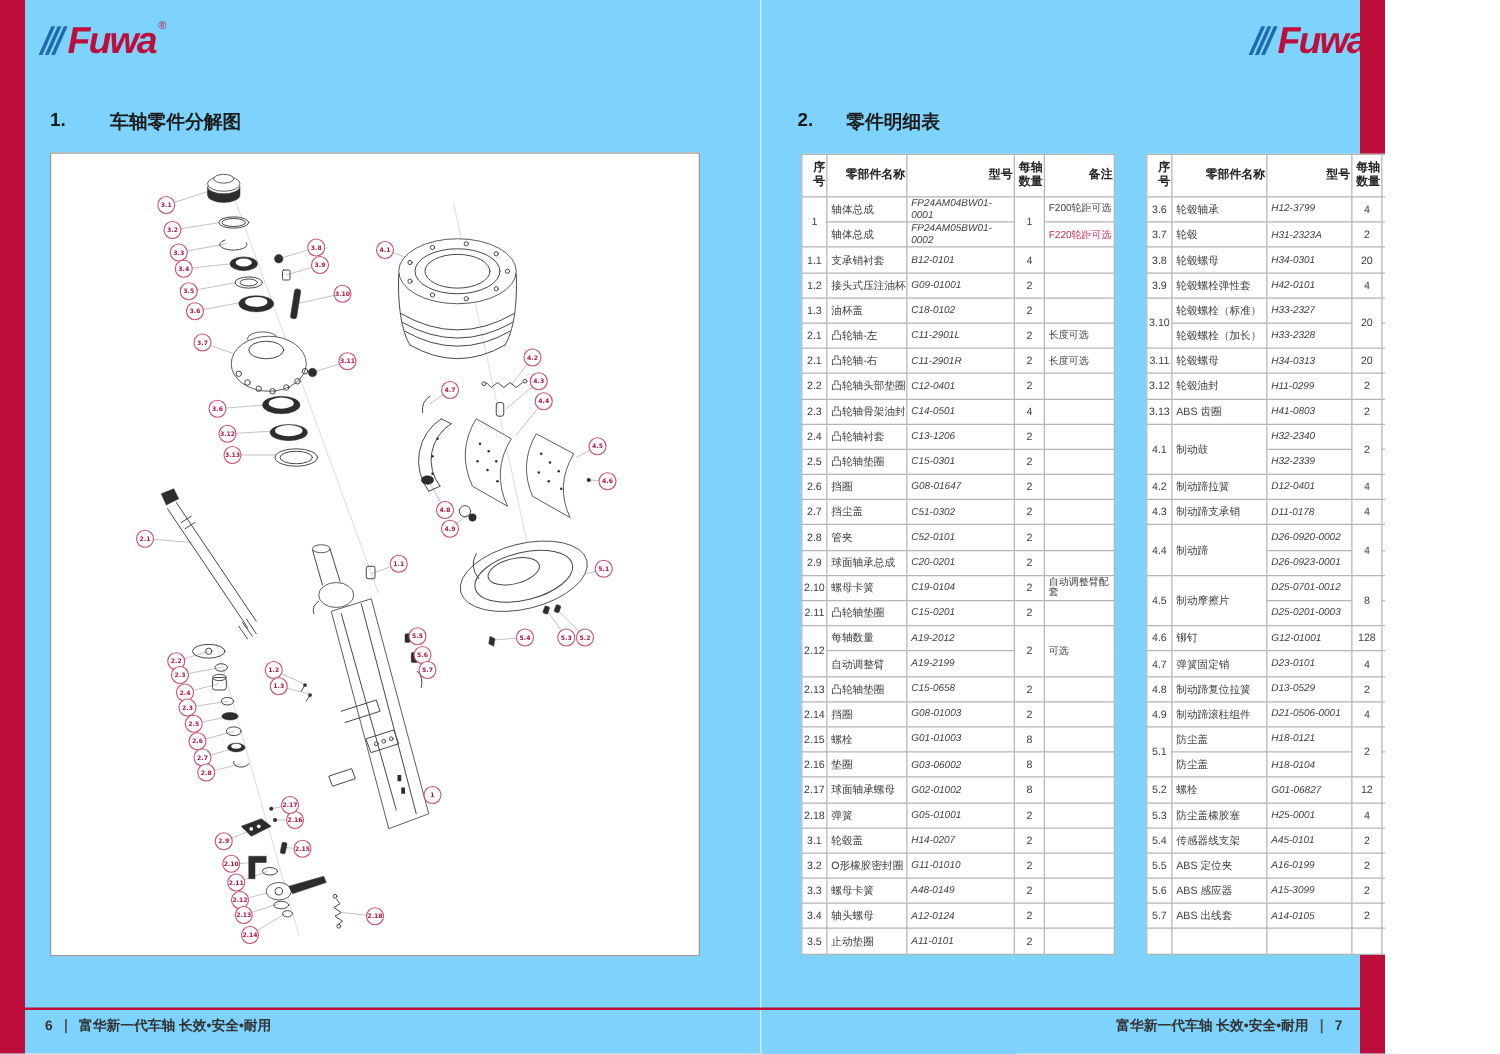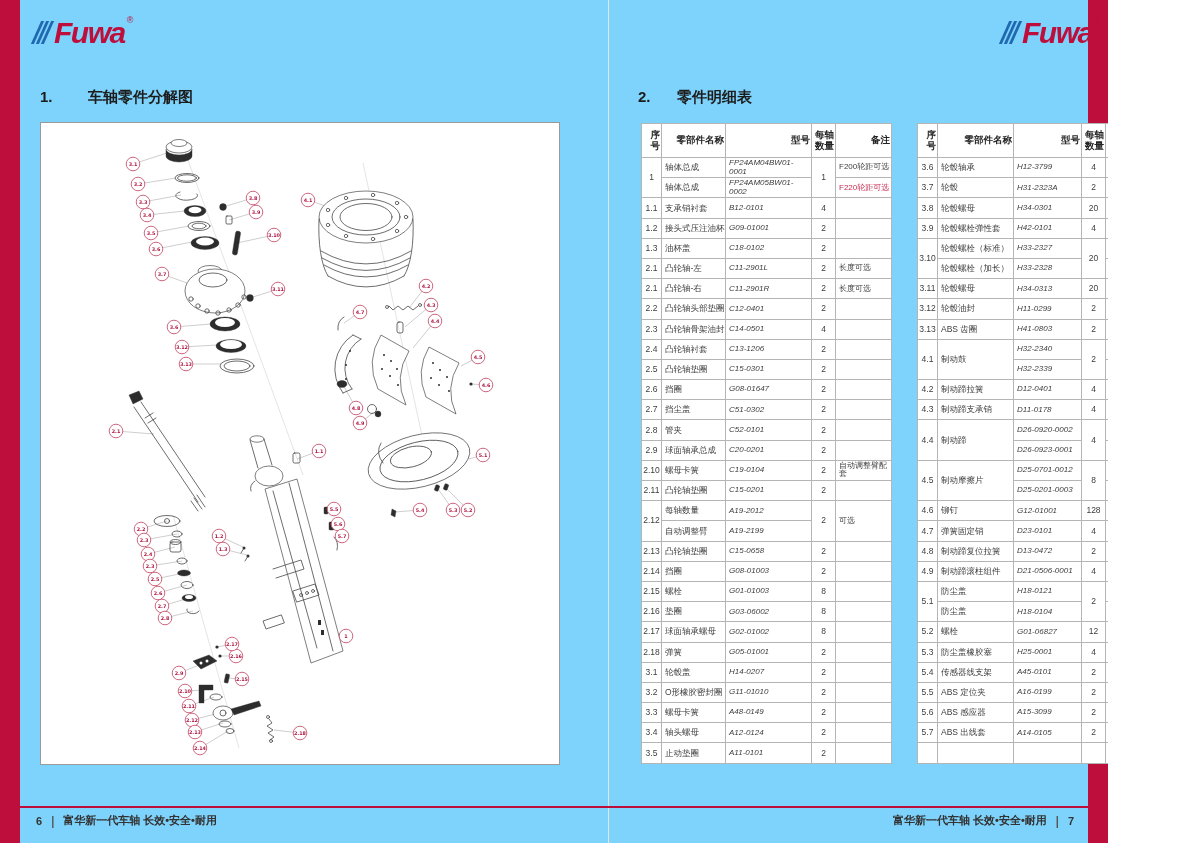--- a/index.html
+++ b/index.html
@@ -791,21 +791,21 @@
         <tr>
           <td class="c-no">4.7</td>
           <td class="c-name">弹簧固定销</td>
           <td class="c-model">D23-0101</td>
           <td class="c-qty">4</td>
           <td class="c-remark"></td>
         </tr>
         <tr>
           <td class="c-no">4.8</td>
           <td class="c-name">制动蹄复位拉簧</td>
-          <td class="c-model">D13-0472</td>
+          <td class="c-model">D13-0529</td>
           <td class="c-qty">2</td>
           <td class="c-remark"></td>
         </tr>
         <tr>
           <td class="c-no">4.9</td>
           <td class="c-name">制动蹄滚柱组件</td>
           <td class="c-model">D21-0506-0001</td>
           <td class="c-qty">4</td>
           <td class="c-remark"></td>
         </tr>

